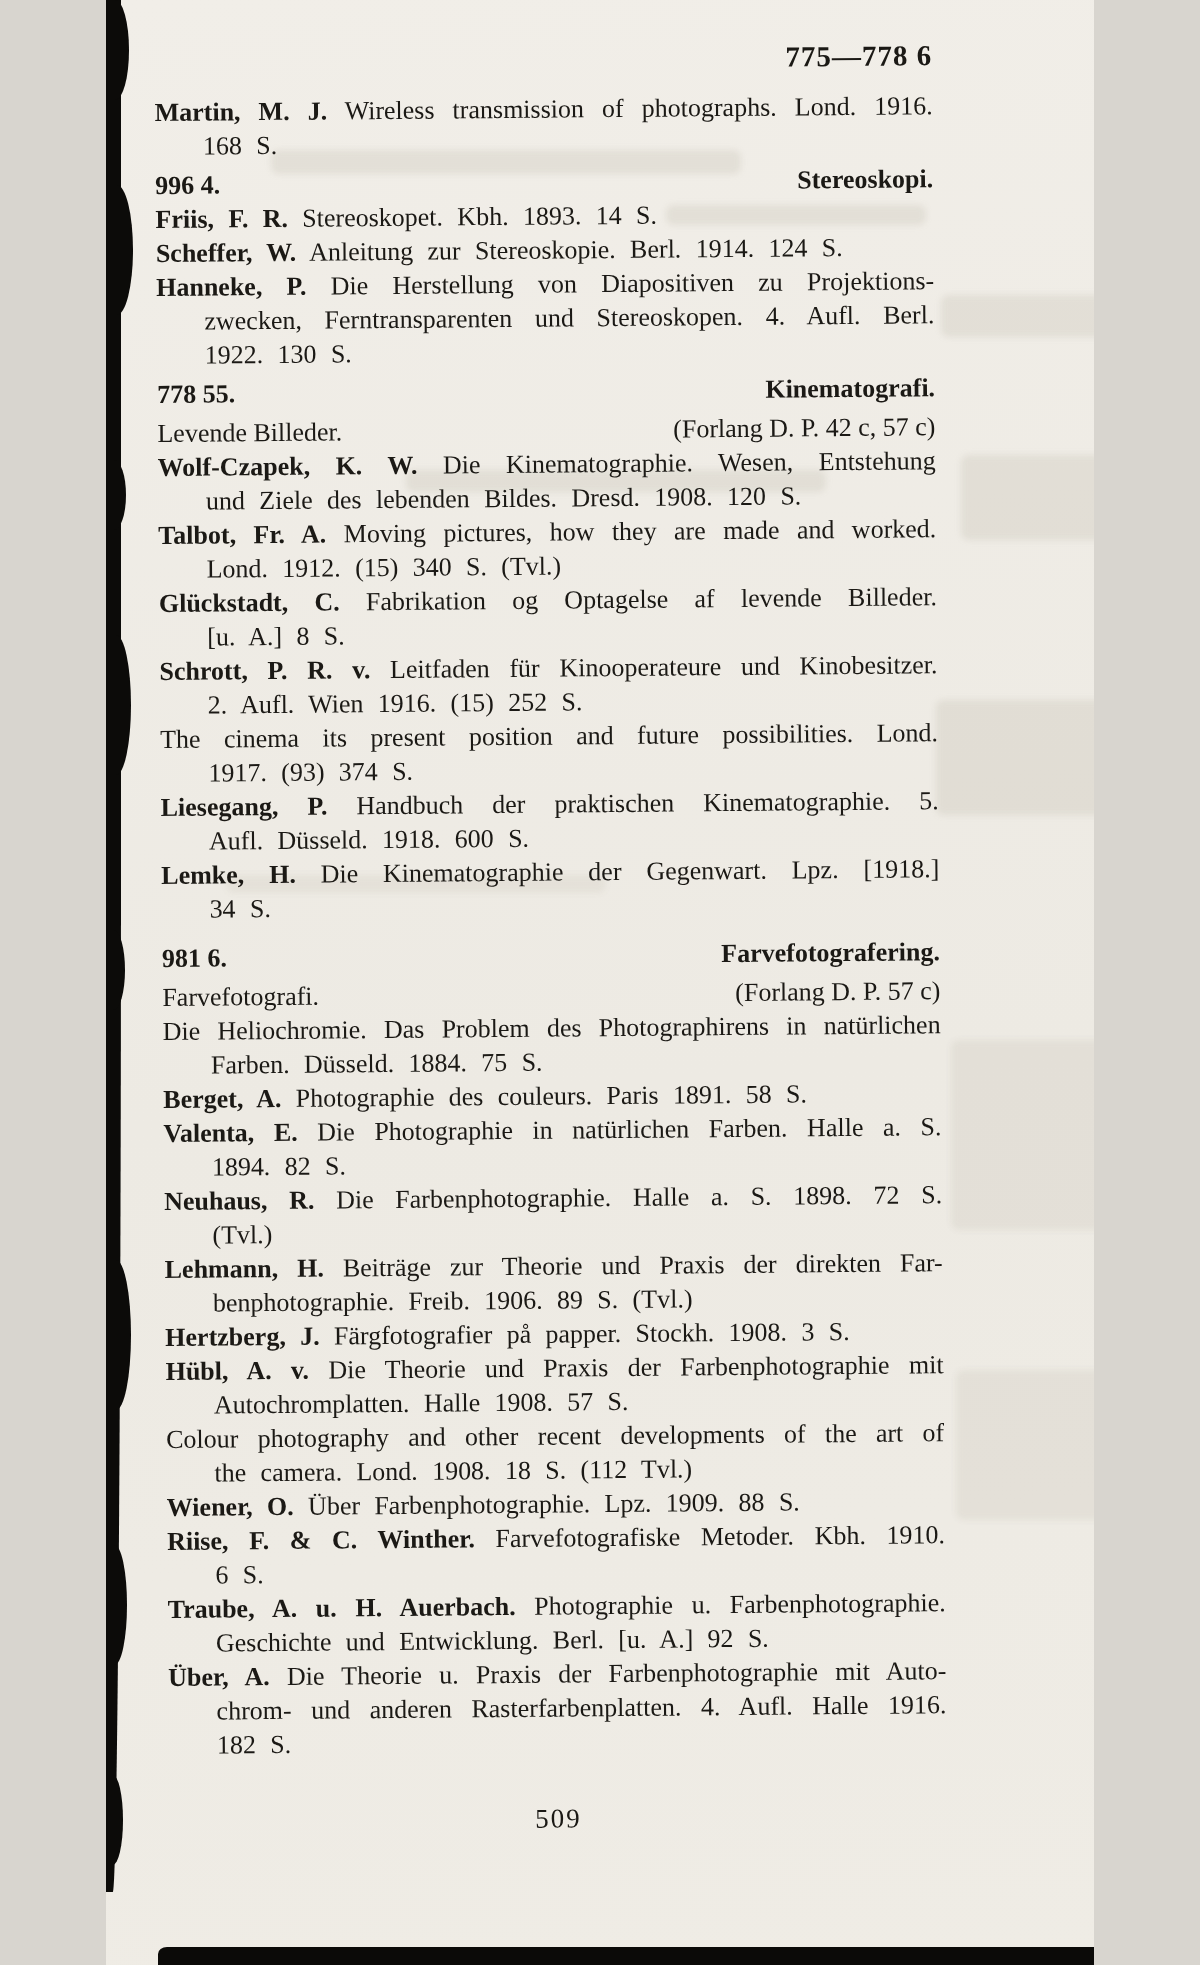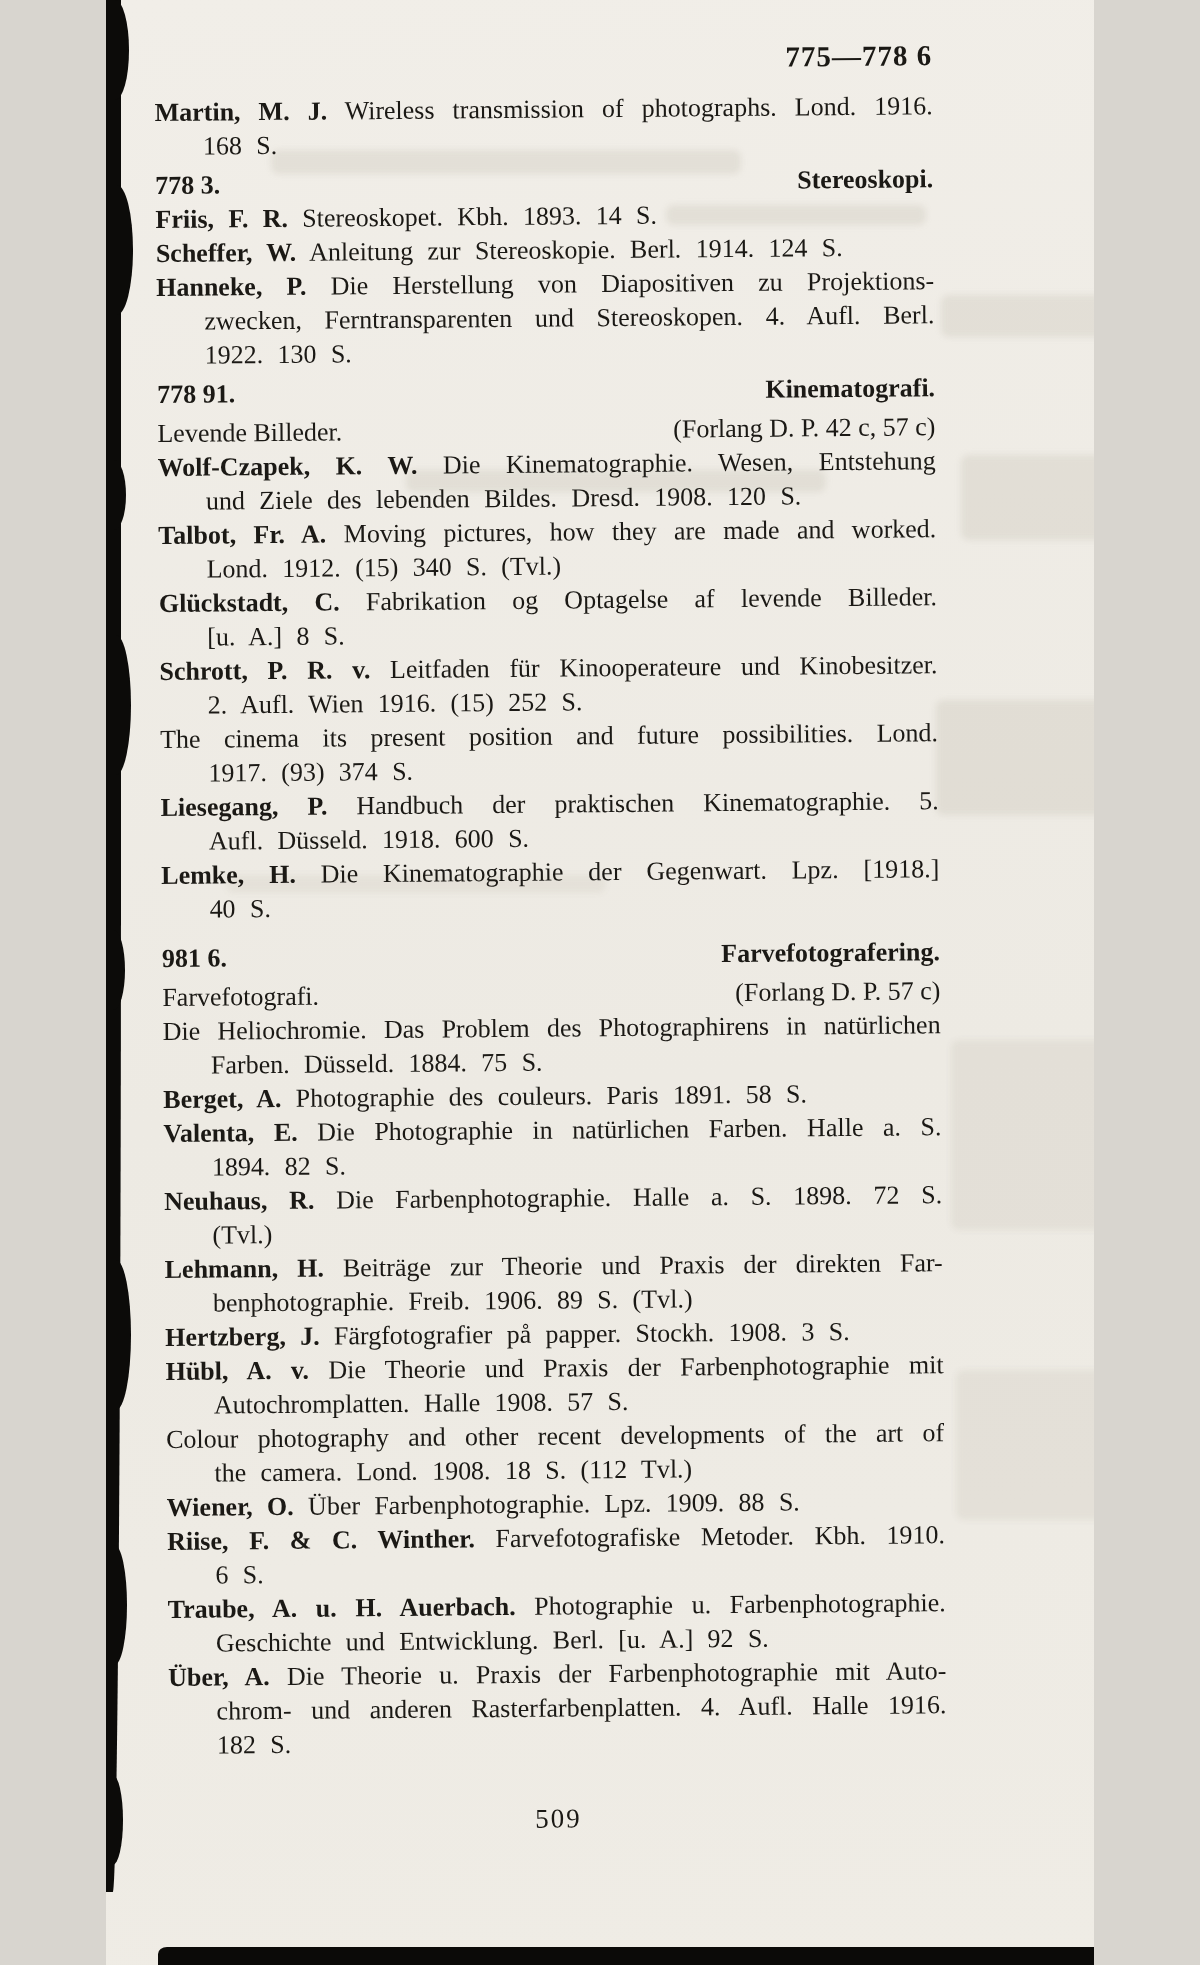--- a/index.html
+++ b/index.html
@@ -45,36 +45,36 @@
   <div class="smudge" style="left:120px;top:875px;width:380px;height:18px;opacity:.7;"></div>
 
   <div class="content">
     <div class="locator">775—778 6</div>
     <div class="entries">
         <div class="entry">
           <div class="line fill"><span class="author">Martin, M. J.</span><span> Wireless transmission of photographs. Lond. 1916.</span></div>
           <div class="line indent"><span>168 S.</span></div>
         </div>
         <div class="hrow bold">
-          <span class="left">778 3.</span>
+          <span class="left">996 4.</span>
           <span class="right">Stereoskopi.</span>
         </div>
         <div class="entry">
           <div class="line"><span class="author">Friis, F. R.</span><span> Stereoskopet. Kbh. 1893. 14 S.</span></div>
         </div>
         <div class="entry">
           <div class="line"><span class="author">Scheffer, W.</span><span> Anleitung zur Stereoskopie. Berl. 1914. 124 S.</span></div>
         </div>
         <div class="entry">
           <div class="line fill"><span class="author">Hanneke, P.</span><span> Die Herstellung von Diapositiven zu Projektions-</span></div>
           <div class="line indent fill"><span>zwecken, Ferntransparenten und Stereoskopen. 4. Aufl. Berl.</span></div>
           <div class="line indent"><span>1922. 130 S.</span></div>
         </div>
         <div class="hrow bold">
-          <span class="left">778 91.</span>
+          <span class="left">778 55.</span>
           <span class="right">Kinematografi.</span>
         </div>
         <div class="hrow">
           <span class="left">Levende Billeder.</span>
           <span class="right">(Forlang D. P. 42 c, 57 c)</span>
         </div>
         <div class="entry">
           <div class="line fill"><span class="author">Wolf-Czapek, K. W.</span><span> Die Kinematographie. Wesen, Entstehung</span></div>
           <div class="line indent"><span>und Ziele des lebenden Bildes. Dresd. 1908. 120 S.</span></div>
         </div>
@@ -93,21 +93,21 @@
         <div class="entry">
           <div class="line fill"><span>The cinema its present position and future possibilities. Lond.</span></div>
           <div class="line indent"><span>1917. (93) 374 S.</span></div>
         </div>
         <div class="entry">
           <div class="line fill"><span class="author">Liesegang, P.</span><span> Handbuch der praktischen Kinematographie. 5.</span></div>
           <div class="line indent"><span>Aufl. Düsseld. 1918. 600 S.</span></div>
         </div>
         <div class="entry">
           <div class="line fill"><span class="author">Lemke, H.</span><span> Die Kinematographie der Gegenwart. Lpz. [1918.]</span></div>
-          <div class="line indent"><span>40 S.</span></div>
+          <div class="line indent"><span>34 S.</span></div>
         </div>
         <div class="hrow bold gap">
           <span class="left">981 6.</span>
           <span class="right">Farvefotografering.</span>
         </div>
         <div class="hrow">
           <span class="left">Farvefotografi.</span>
           <span class="right">(Forlang D. P. 57 c)</span>
         </div>
         <div class="entry">

